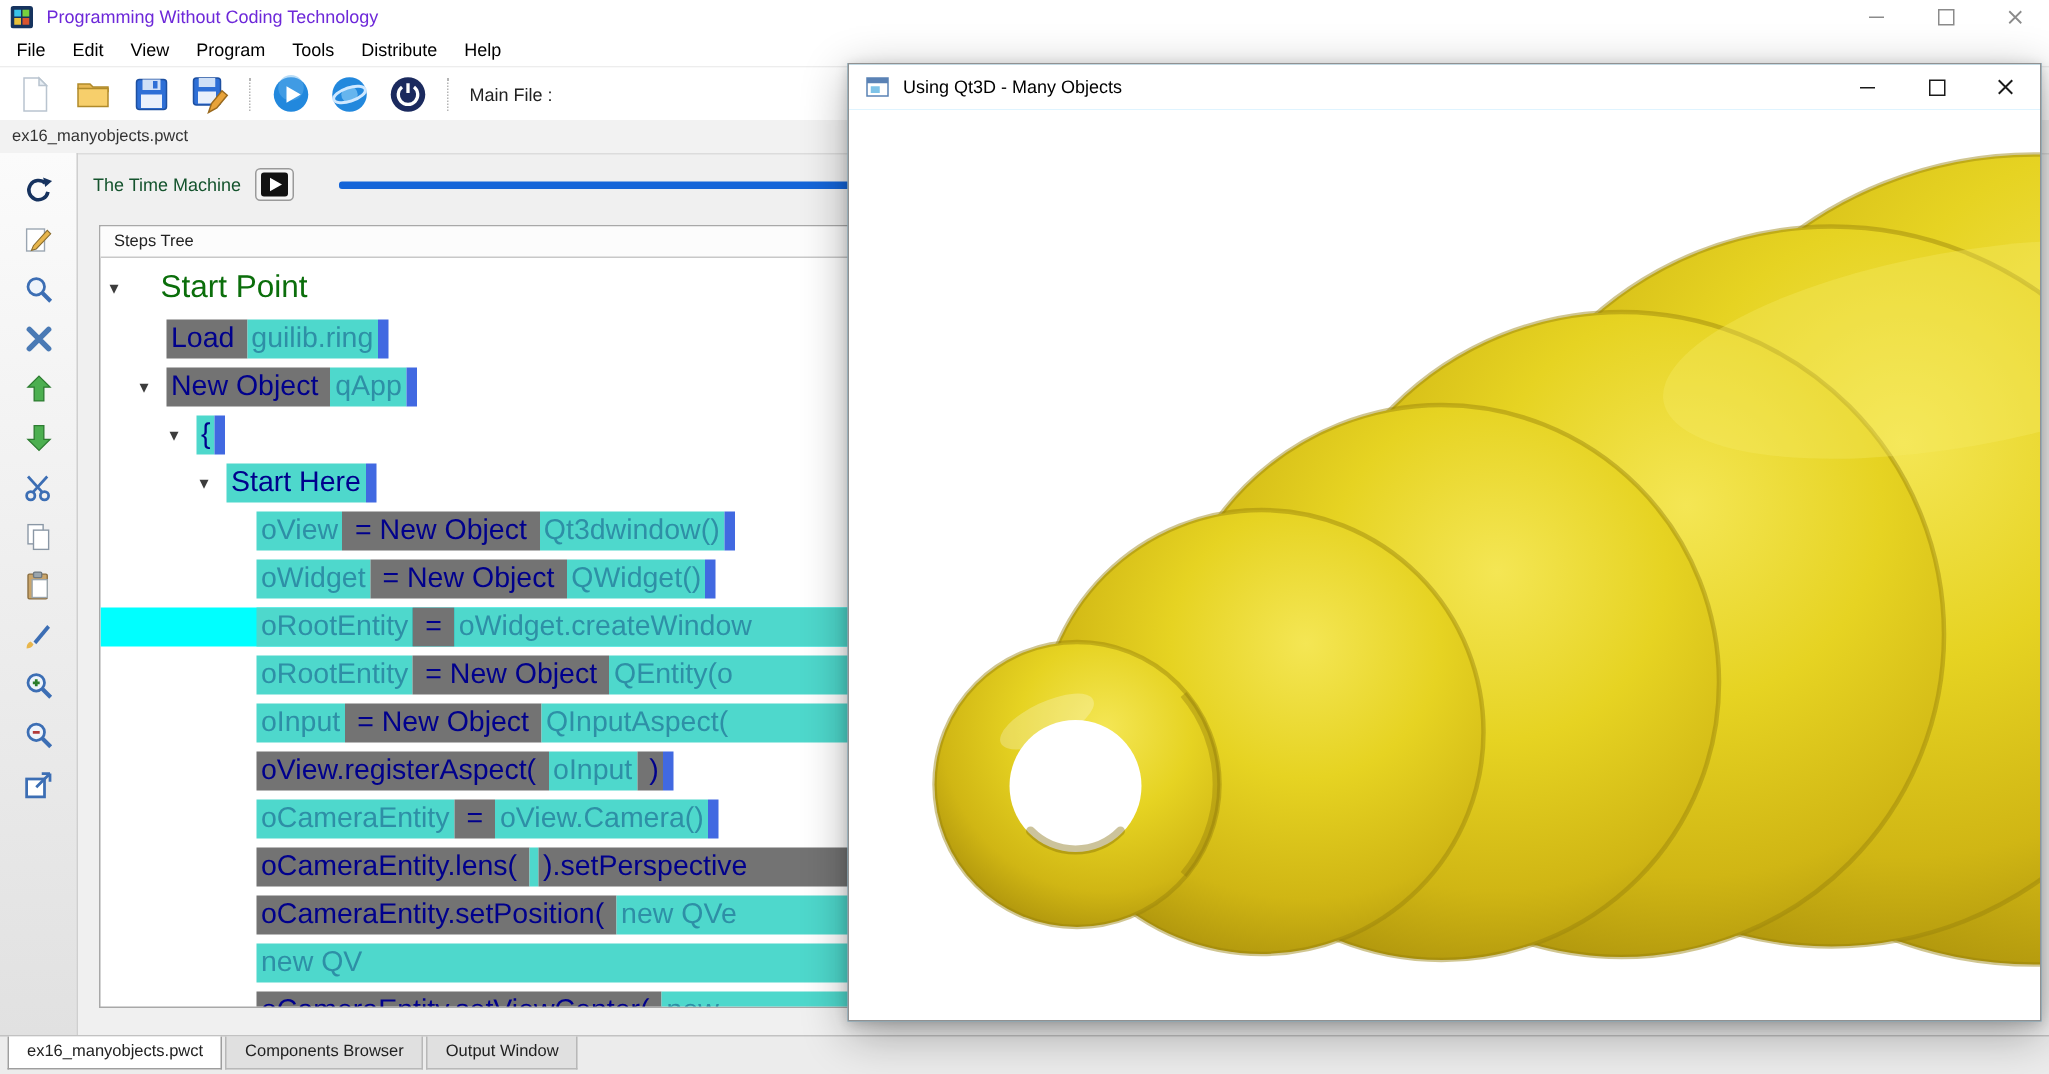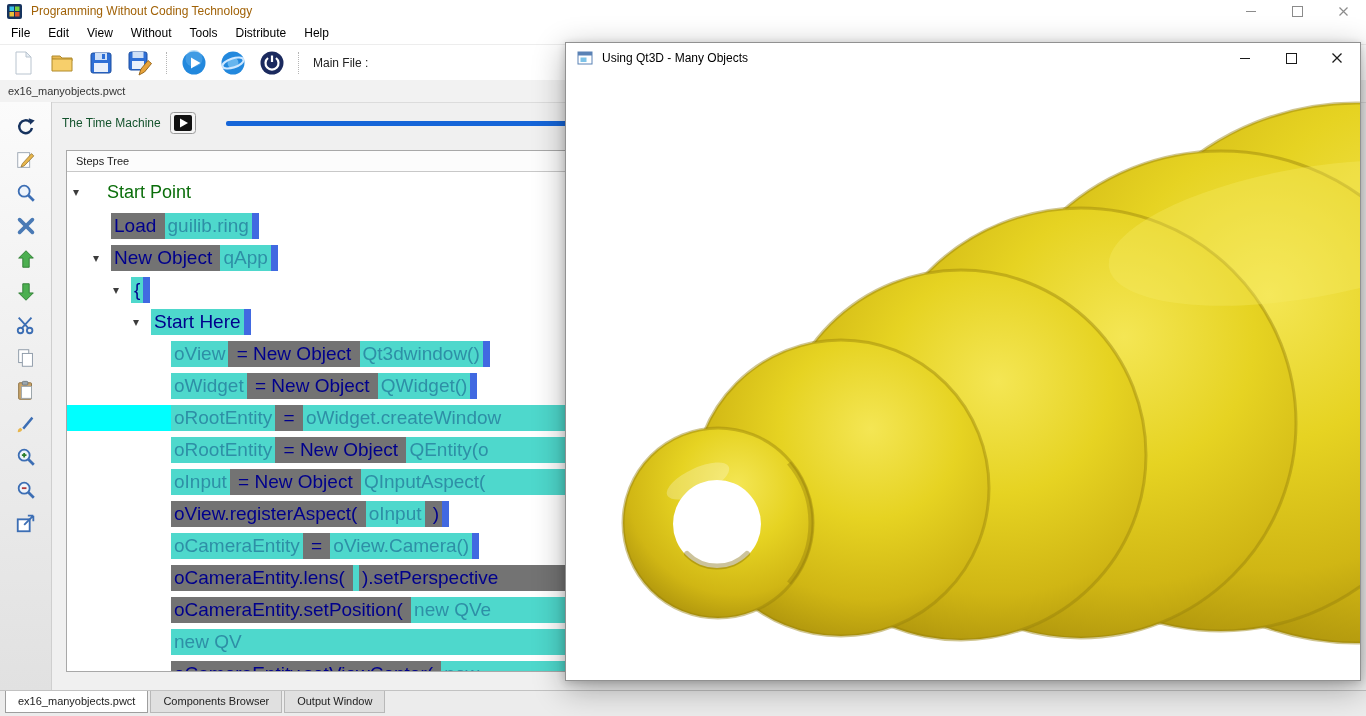--- a/index.html
+++ b/index.html
@@ -3,21 +3,21 @@
 <meta charset="utf-8">
 <style>
   html,body{margin:0;padding:0;}
   body{width:1366px;height:716px;position:relative;overflow:hidden;background:#f0f0f0;
        font-family:"Liberation Sans",sans-serif;-webkit-font-smoothing:antialiased;}
   .screen{position:absolute;inset:0;}
 
   
   .titlebar{position:absolute;top:0;left:0;right:0;height:22px;background:#fff;display:flex;align-items:center;}
   .app-icon{margin-left:7px;display:flex;}
-  .titlebar-title{margin-left:9px;font-size:12px;color:#a16207;}
+  .titlebar-title{margin-left:9px;font-size:12px;color:#6d28d9;}
   .win-controls{margin-left:auto;display:flex;height:100%;}
   .win-btn{width:46px;display:flex;align-items:center;justify-content:center;color:#8b8b8b;}
   .glyph-min{width:10px;height:1px;background:currentColor;}
   .glyph-max{width:9px;height:9px;border:1px solid currentColor;}
 
   .menubar{position:absolute;top:22px;left:0;right:0;height:22px;background:#fff;display:flex;align-items:center;
            font-size:12px;color:#000;border-bottom:1px solid #ededed;padding-left:2px;}
   .menu-item{padding:0 9px;height:100%;display:flex;align-items:center;}
 
   .toolbar{position:absolute;top:45px;left:0;right:0;height:35px;background:#fff;display:flex;align-items:center;
@@ -44,21 +44,21 @@
   
   .steps-panel{position:absolute;left:66px;top:150px;width:1060px;height:522px;background:#fff;
                border:1px solid #a8a8a8;box-sizing:border-box;}
   .steps-header{height:20px;background:#fcfcfc;border-bottom:1px solid #c8c8c8;display:flex;align-items:center;
                 padding-left:9px;font-size:11px;color:#222;}
   .tree-body{position:absolute;top:21px;left:0;right:0;bottom:0;overflow:hidden;padding-top:5px;}
   .tree-row{display:flex;align-items:center;height:26px;margin-bottom:6px;}
   .tree-row.root{height:30px;}
   .tree-row.highlight{background:#00ffff;}
   .arrow-cell{width:18px;flex:none;font-size:12px;color:#3c3c3c;display:flex;align-items:center;}
-  .root-label{font-size:18px;color:#0b6e0b;margin-left:16px;white-space:pre;}
+  .root-label{font-size:21px;color:#0b6e0b;margin-left:16px;white-space:pre;}
   .seg{font-size:19px;height:26px;display:flex;align-items:center;padding:0 3px;white-space:pre;flex:none;}
   .seg.k{background:#737373;color:#00008c;}
   .seg.d{background:#4ed8cc;color:#2e8fa6;}
   .seg.t{background:#4ed8cc;color:#00008c;}
   .tree-row.clipped .seg:last-child{flex:1 1 auto;}
   .end-bar{width:7px;height:26px;background:#4169e1;flex:none;}
 
   
   .bottomtabs{position:absolute;left:0;right:0;bottom:0;height:26px;background:#ececec;border-top:1px solid #c2c2c2;
               display:flex;align-items:flex-start;padding-left:5px;box-sizing:border-box;}
@@ -103,21 +103,21 @@
             <path d="M1.5 1.5 L9.5 9.5 M9.5 1.5 L1.5 9.5" stroke="currentColor" stroke-width="1.2"></path>
           </svg>
       </div>
     </div>
   </div>
 
   <div class="menubar">
       <div class="menu-item">File</div>
       <div class="menu-item">Edit</div>
       <div class="menu-item">View</div>
-      <div class="menu-item">Without</div>
+      <div class="menu-item">Program</div>
       <div class="menu-item">Tools</div>
       <div class="menu-item">Distribute</div>
       <div class="menu-item">Help</div>
     </div>
 
   <div class="toolbar">
     <span class="tb-icon">
       <svg viewBox="0 0 26 26" width="26" height="26">
           <path d="M6 2 h10 l5 5 v17 H6 z" fill="#fff" stroke="#b9c4cf"></path>
           <path d="M16 2 l5 5 h-5 z" fill="#e8eef4" stroke="#b9c4cf"></path>

